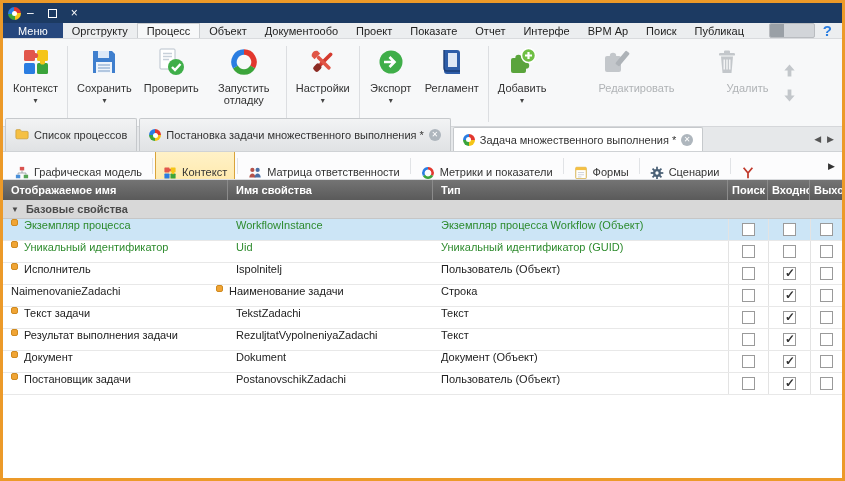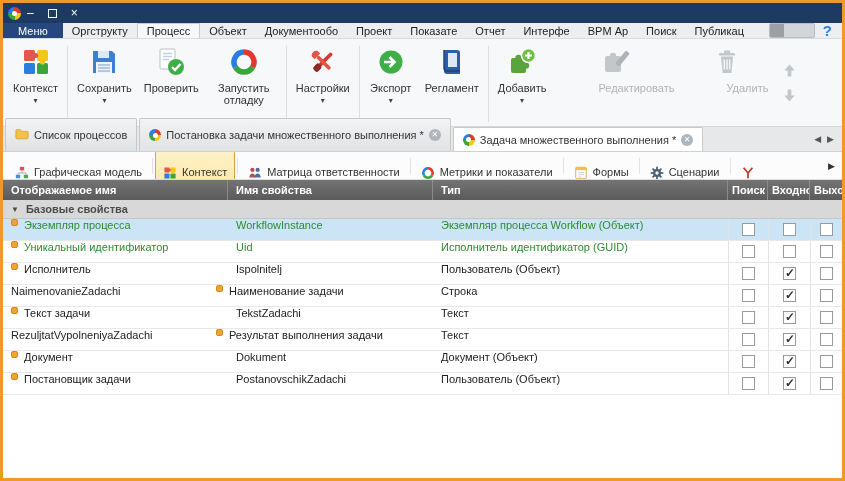--- a/index.html
+++ b/index.html
@@ -429,21 +429,21 @@
           <span class="chk"></span>
         </div>
     </div>
 
     <div class="grow">
       <div class="cell c1 c-name">
         <span class="prop-icon"></span>
         <span class="green">Уникальный идентификатор</span>
       </div>
       <div class="cell c2 green">Uid</div>
-      <div class="cell c3 green">Исполнитель идентификатор (GUID)</div>
+      <div class="cell c3 green">Уникальный идентификатор (GUID)</div>
       <div class="c-chk c4">
           <span class="chk"></span>
         </div>
       <div class="c-chk c5">
           <span class="chk"></span>
         </div>
       <div class="c-chk c6">
           <span class="chk"></span>
         </div>
     </div>
@@ -496,25 +496,25 @@
         </div>
       <div class="c-chk c5">
           <span class="chk checked"></span>
         </div>
       <div class="c-chk c6">
           <span class="chk"></span>
         </div>
     </div>
 
     <div class="grow">
+      <div class="cell c1 c-name">
+        <span class="prop-icon"></span>
+        <span>Результат выполнения задачи</span>
+      </div>
       <div class="cell c2">RezuljtatVypolneniyaZadachi</div>
-      <div class="cell c1 c-name">
-        <span class="prop-icon"></span>
-        <span>Результат выполнения задачи</span>
-      </div>
       <div class="cell c3">Текст</div>
       <div class="c-chk c4">
           <span class="chk"></span>
         </div>
       <div class="c-chk c5">
           <span class="chk checked"></span>
         </div>
       <div class="c-chk c6">
           <span class="chk"></span>
         </div>

